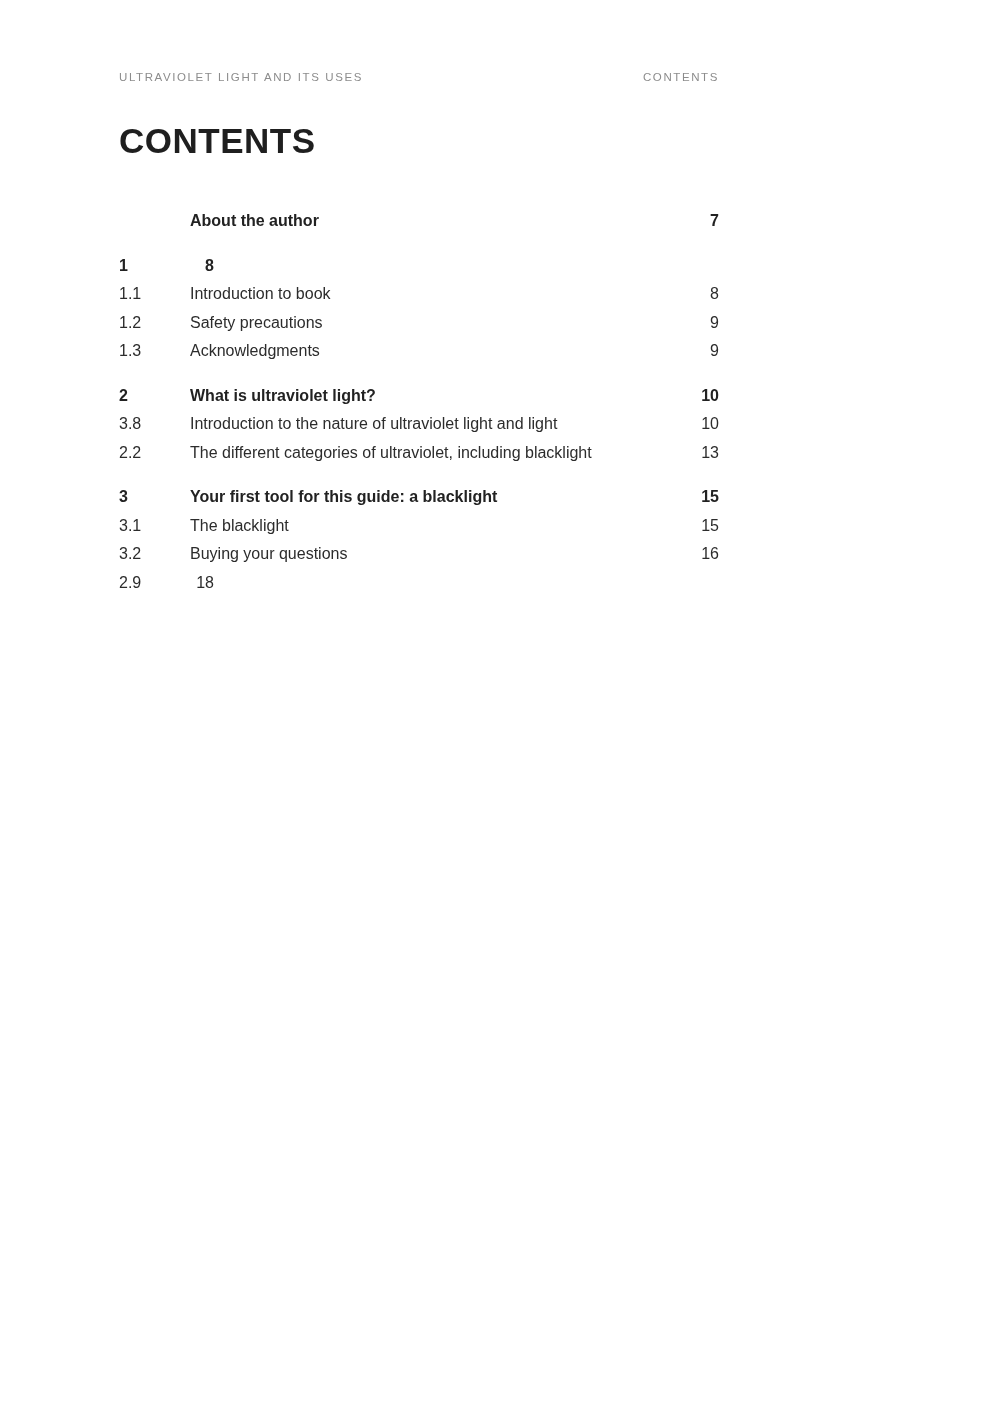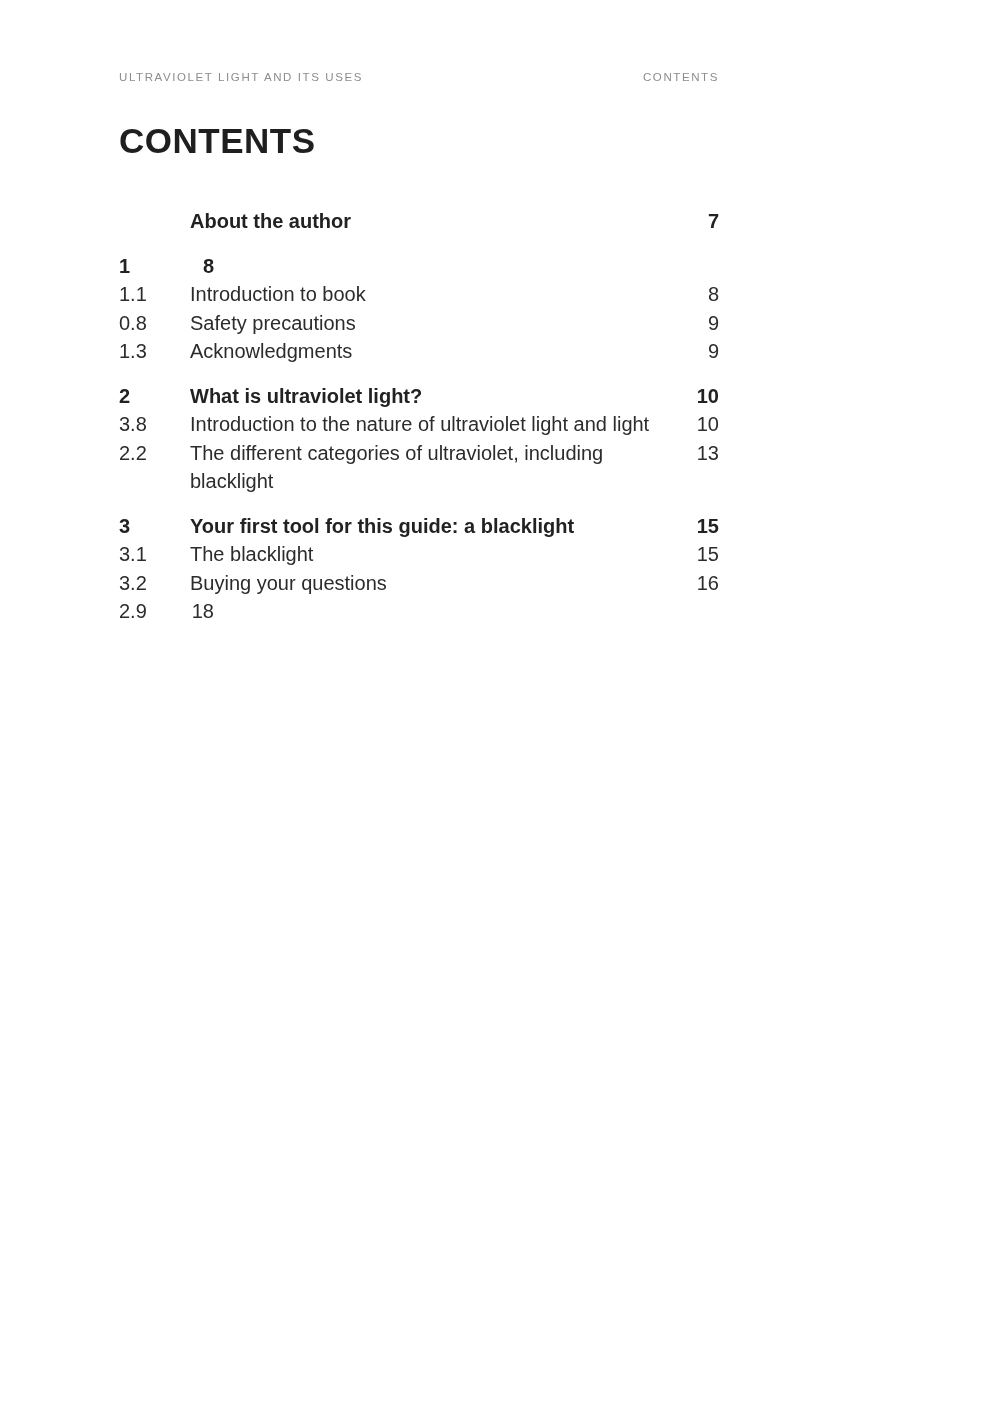--- a/index.html
+++ b/index.html
@@ -45,21 +45,21 @@
     margin-top: 46px;
   }
 
   .toc-group {
     margin-bottom: 16px;
   }
 
   .toc-row {
     display: flex;
     align-items: baseline;
-    font-size: 20px;
+    font-size: 16px;
     line-height: 28.5px;
     color: #2c2c2c;
   }
 
   .toc-row.bold {
     font-weight: bold;
     color: #222222;
   }
 
   .toc-number {
@@ -101,21 +101,21 @@
         <div class="toc-row bold">
     <span class="toc-number">1</span>
     <span class="toc-page">8</span>
   </div>
         <div class="toc-row">
     <span class="toc-number">1.1</span>
     <span class="toc-label">Introduction to book</span>
     <span class="toc-page">8</span>
   </div>
         <div class="toc-row">
-    <span class="toc-number">0.8</span>
+    <span class="toc-number">1.2</span>
     <span class="toc-label">Safety precautions</span>
     <span class="toc-page">9</span>
   </div>
         <div class="toc-row">
     <span class="toc-number">1.3</span>
     <span class="toc-label">Acknowledgments</span>
     <span class="toc-page">9</span>
   </div>
       </div>
       <div class="toc-group">

